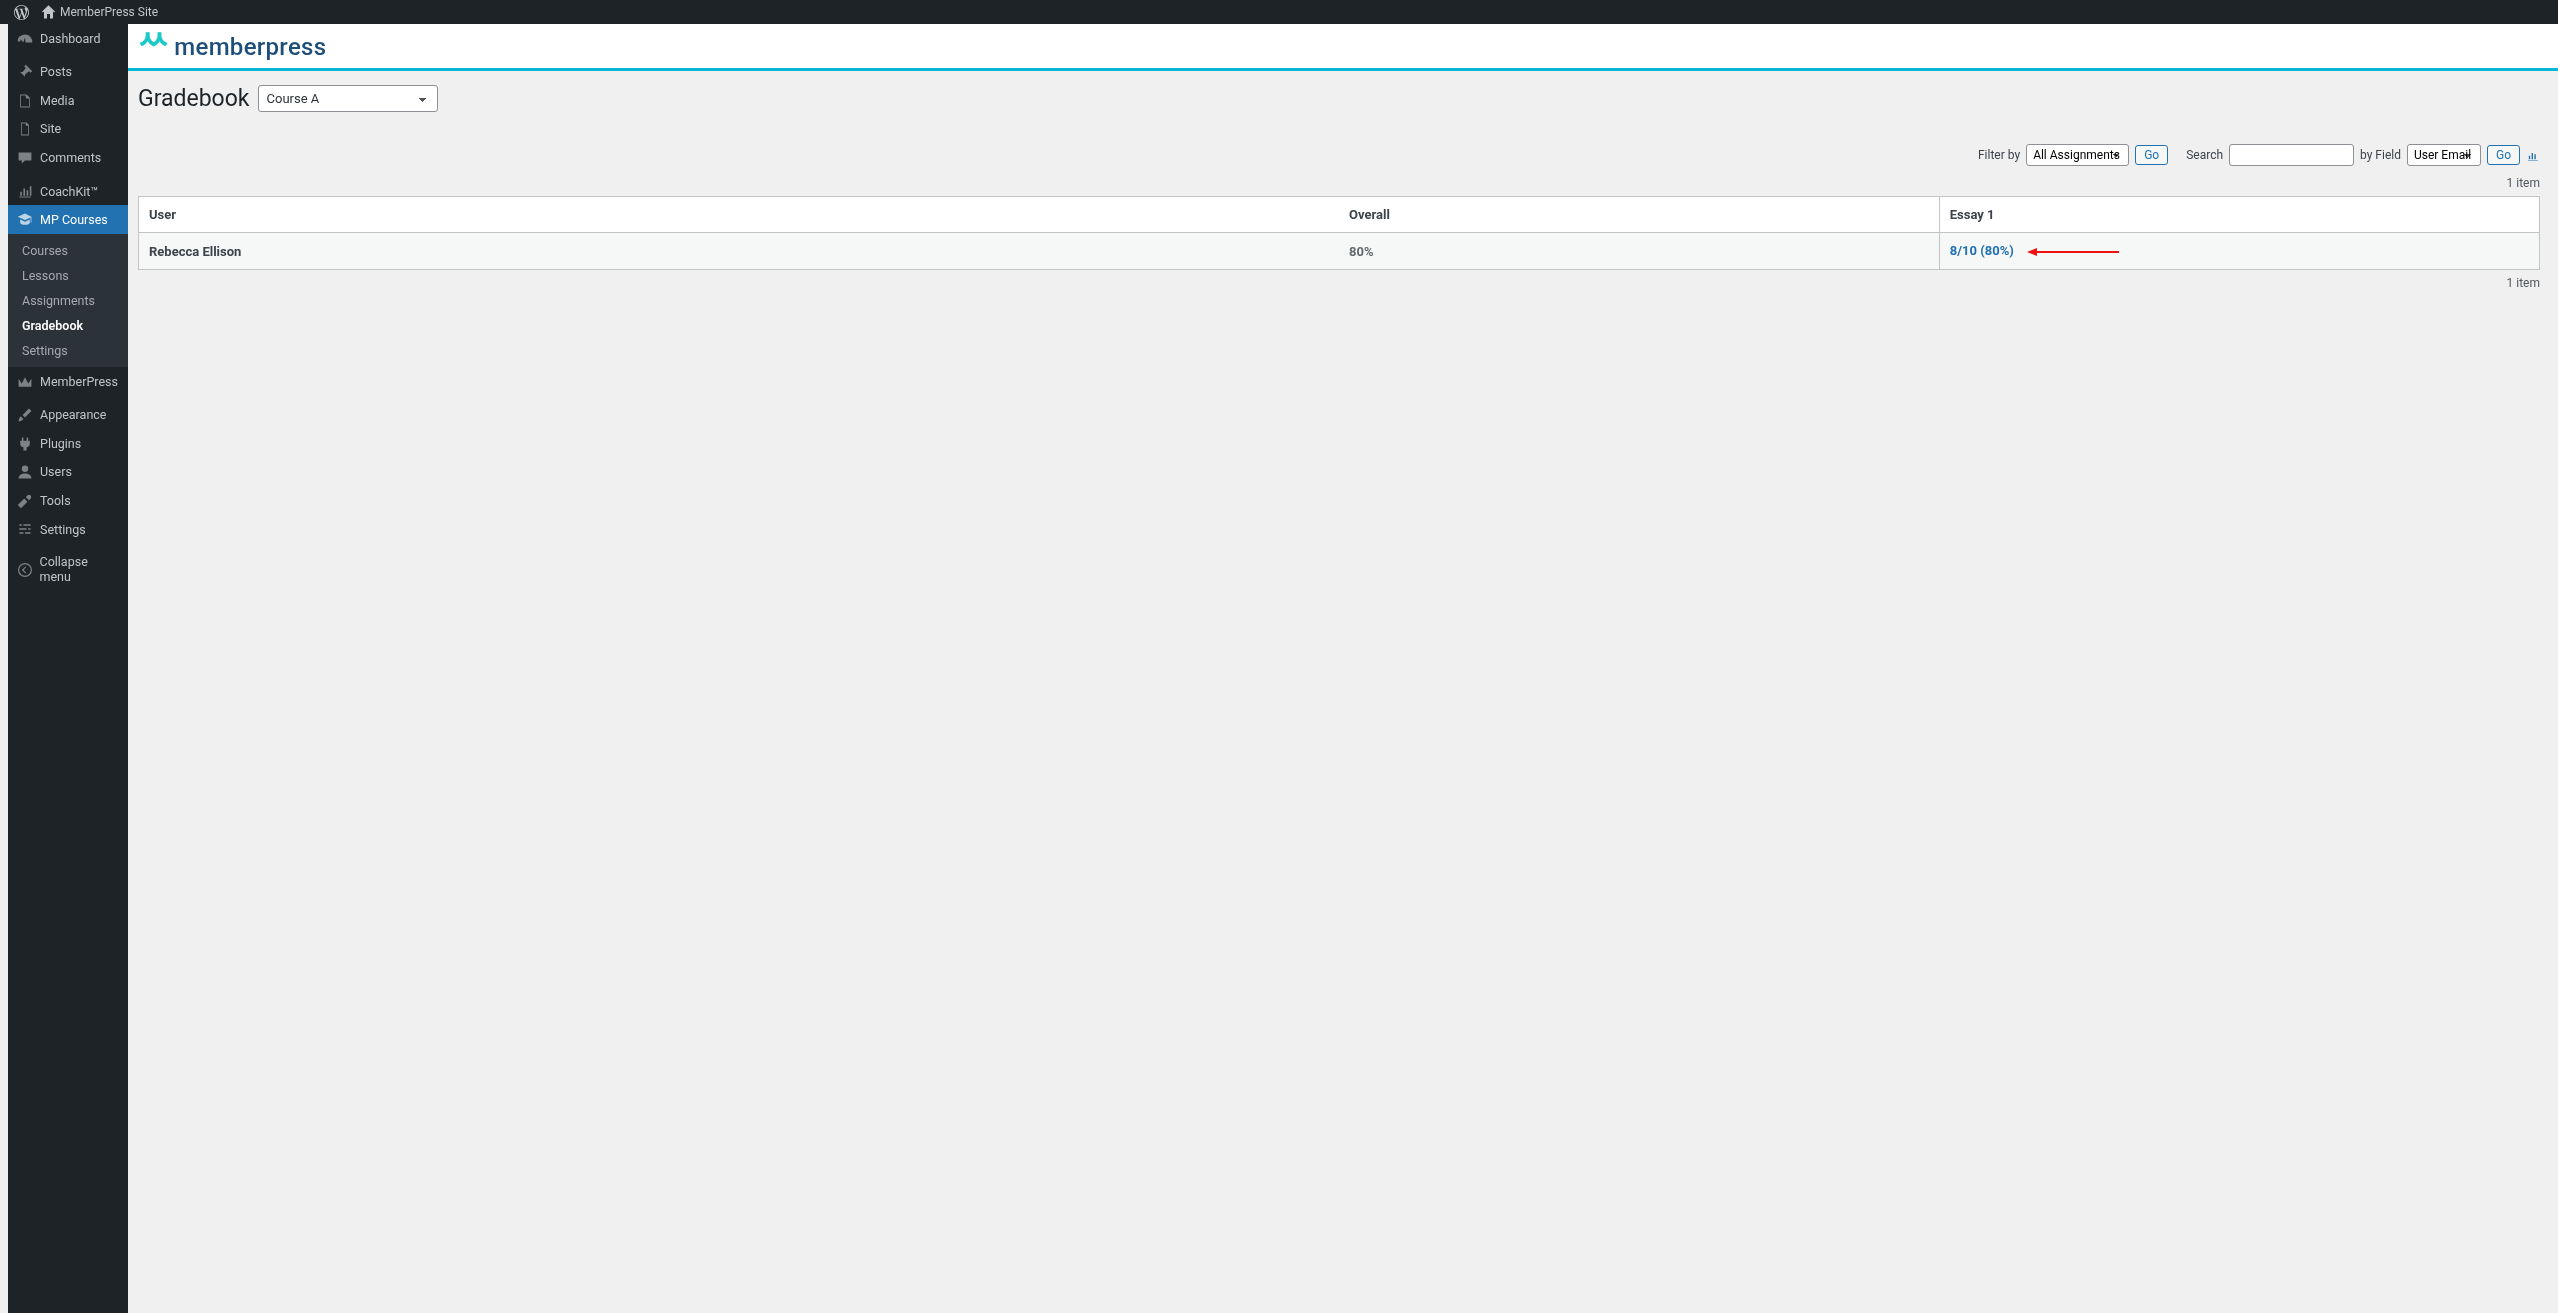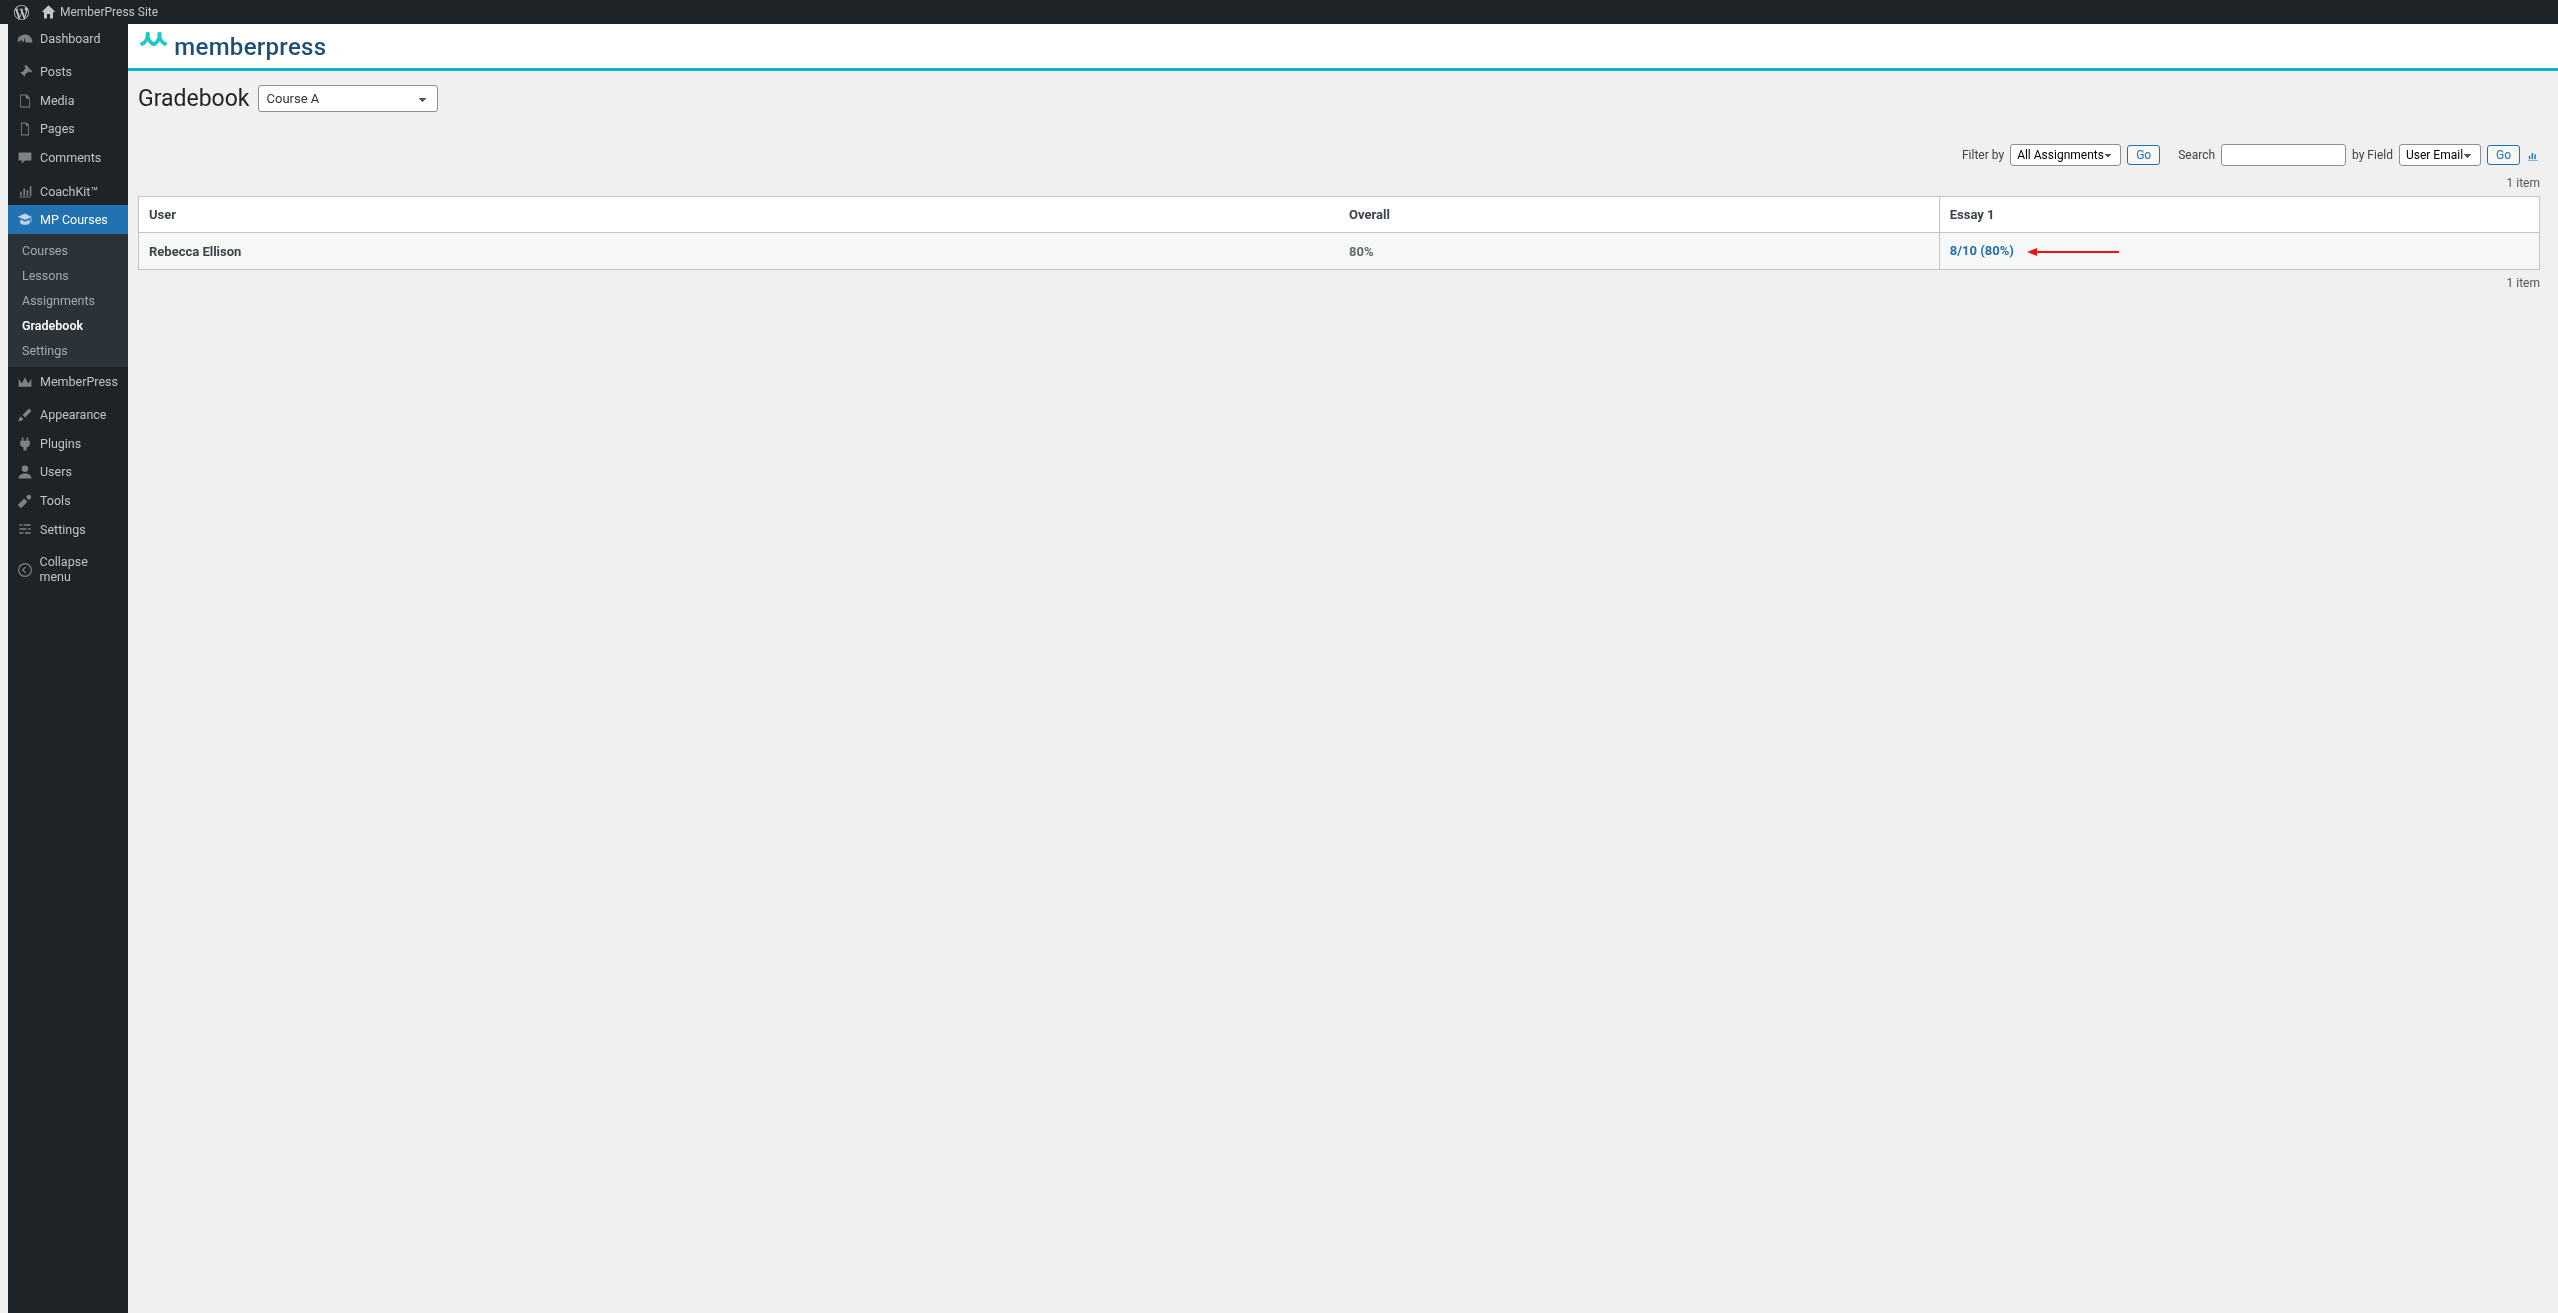--- a/index.html
+++ b/index.html
@@ -34,21 +34,21 @@
 
 .wrap { padding: 14px 18px; }
 .page-header { display: flex; align-items: center; gap: 8px; margin-bottom: 32px; }
 .page-header h1 { font-size: 23px; font-weight: 400; color: #1d2327; }
 .course-select { appearance: none; -webkit-appearance: none; background: #fff; border: 1px solid #8c8f94; border-radius: 3px; padding: 5px 26px 5px 8px; font-size: 13px; min-width: 180px; color: #2c3338; background-image: linear-gradient(45deg, transparent 50%, #555 50%), linear-gradient(135deg, #555 50%, transparent 50%); background-position: calc(100% - 14px) 12px, calc(100% - 10px) 12px; background-size: 4px 4px, 4px 4px; background-repeat: no-repeat; cursor: pointer; }
 
 
 .filters-row { display: flex; justify-content: flex-end; align-items: center; gap: 6px; font-size: 12px; color: #3c434a; margin-bottom: 4px; }
 .filters-row label { font-size: 12px; }
 .filters-row select, .filters-row input[type=text] { border: 1px solid #8c8f94; border-radius: 3px; padding: 3px 6px; font-size: 12px; background: #fff; }
-.filters-row select { padding-right: 16px; appearance: none; background-image: linear-gradient(45deg, transparent 50%, #555 50%), linear-gradient(135deg, #555 50%, transparent 50%); background-position: calc(100% - 12px) 9px, calc(100% - 8px) 9px; background-size: 4px 4px, 4px 4px; background-repeat: no-repeat; }
+.filters-row select { padding-right: 8px; appearance: none; background-image: linear-gradient(45deg, transparent 50%, #555 50%), linear-gradient(135deg, #555 50%, transparent 50%); background-position: calc(100% - 12px) 9px, calc(100% - 8px) 9px; background-size: 4px 4px, 4px 4px; background-repeat: no-repeat; }
 .filters-row input[type=text] { width: 125px; }
 .btn-go { border: 1px solid #2271b1; color: #2271b1; background: #f6f7f7; border-radius: 3px; padding: 2px 8px; font-size: 12px; cursor: pointer; }
 .chart-icon svg { width: 14px; height: 14px; fill: #2271b1; vertical-align: middle; }
 
 .count-row { text-align: right; font-size: 12px; color: #50575e; padding: 6px 0; }
 
 
 .gb-table { width: 100%; border: 1px solid #c3c4c7; border-collapse: collapse; background: #fff; }
 .gb-table th, .gb-table td { text-align: left; padding: 10px 10px; font-size: 13px; font-weight: 700; }
 .gb-table thead th { background: #fff; border-bottom: 1px solid #c3c4c7; }
@@ -100,21 +100,21 @@
     <li class="top-item">
       <span class="icon"><svg viewBox="0 0 20 20">
             <path d="M12 2l4 4v12H4V2h8zm-1 4V3H5v14h10V7h-4z"></path>
           </svg></span>
       <span class="label">Media</span>
     </li>
     <li class="top-item">
       <span class="icon"><svg viewBox="0 0 20 20">
             <path d="M5 2h7l3 3v13H5V2zm1 1v14h8V6h-3V3H6z"></path>
           </svg></span>
-      <span class="label">Pages</span>
+      <span class="label">Site</span>
     </li>
     <li class="top-item">
       <span class="icon"><svg viewBox="0 0 20 20">
             <path d="M2 3h16v10h-8l-4 4v-4H2z"></path>
           </svg></span>
       <span class="label">Comments</span>
     </li>
     <li class="sep"></li>
     <li class="top-item">
       <span class="icon"><svg viewBox="0 0 20 20">

